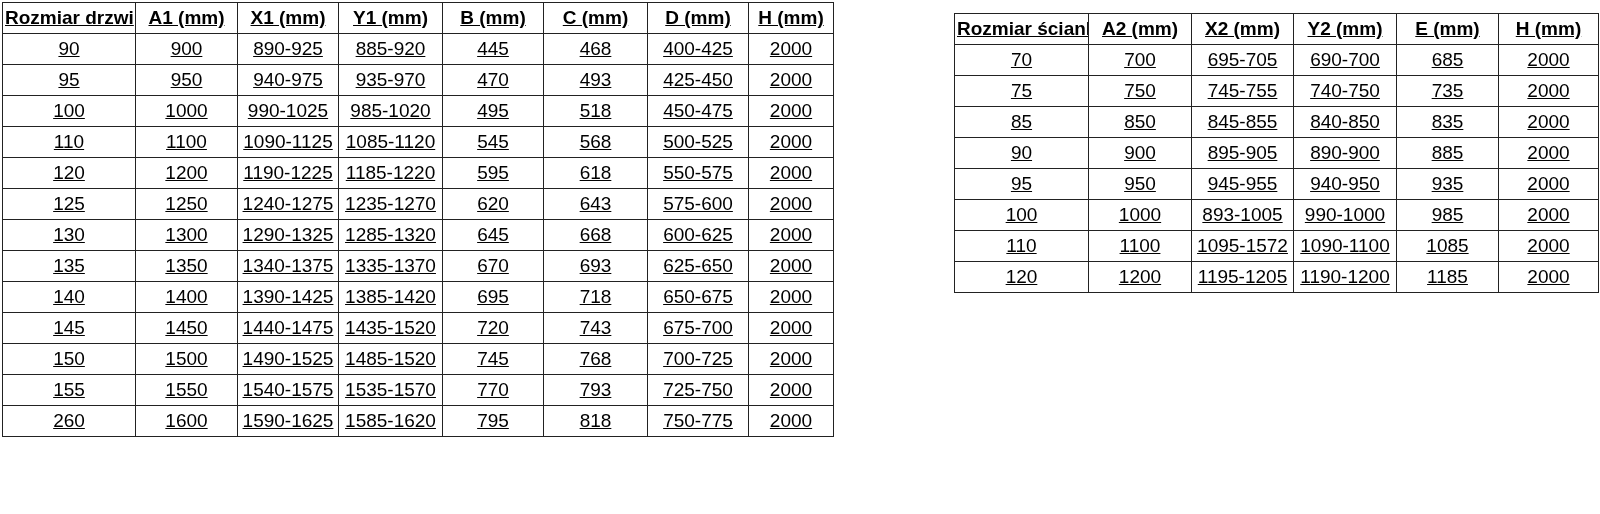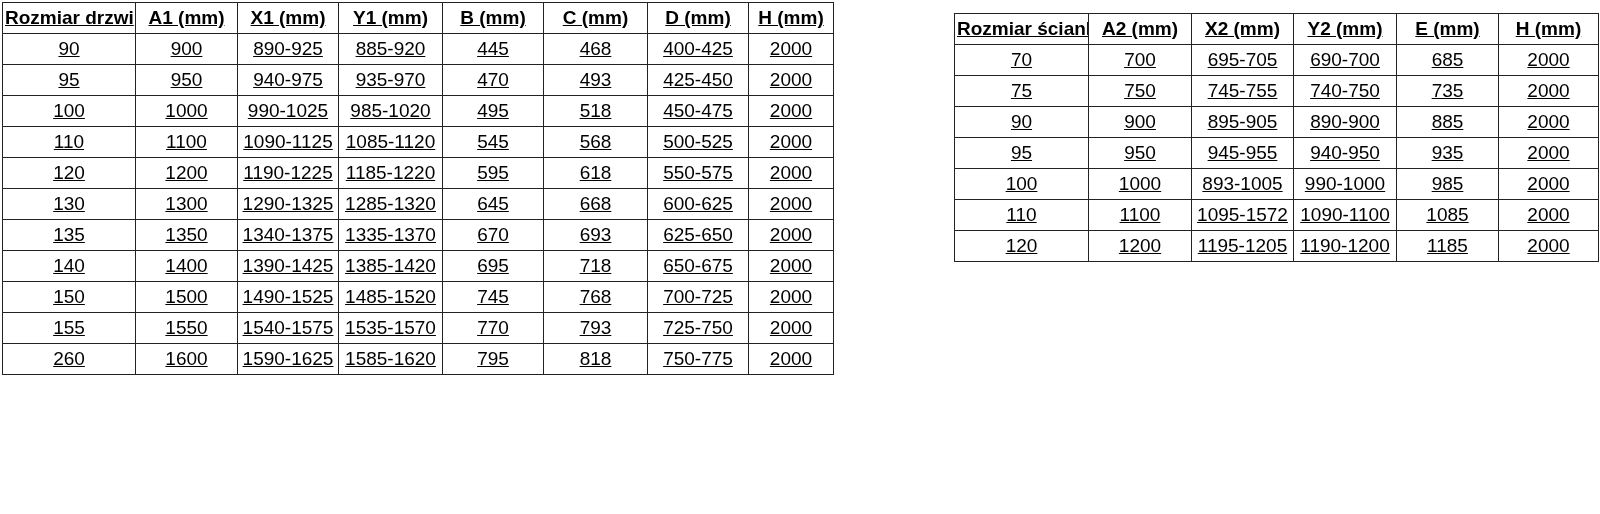--- a/index.html
+++ b/index.html
@@ -125,20 +125,30 @@
           <td>120</td>
           <td>1200</td>
           <td>1190-1225</td>
           <td>1185-1220</td>
           <td>595</td>
           <td>618</td>
           <td>550-575</td>
           <td>2000</td>
         </tr>
         <tr>
+          <td>125</td>
+          <td>1250</td>
+          <td>1240-1275</td>
+          <td>1235-1270</td>
+          <td>620</td>
+          <td>643</td>
+          <td>575-600</td>
+          <td>2000</td>
+        </tr>
+        <tr>
           <td>130</td>
           <td>1300</td>
           <td>1290-1325</td>
           <td>1285-1320</td>
           <td>645</td>
           <td>668</td>
           <td>600-625</td>
           <td>2000</td>
         </tr>
         <tr>
@@ -152,20 +162,30 @@
           <td>2000</td>
         </tr>
         <tr>
           <td>140</td>
           <td>1400</td>
           <td>1390-1425</td>
           <td>1385-1420</td>
           <td>695</td>
           <td>718</td>
           <td>650-675</td>
+          <td>2000</td>
+        </tr>
+        <tr>
+          <td>145</td>
+          <td>1450</td>
+          <td>1440-1475</td>
+          <td>1435-1520</td>
+          <td>720</td>
+          <td>743</td>
+          <td>675-700</td>
           <td>2000</td>
         </tr>
         <tr>
           <td>150</td>
           <td>1500</td>
           <td>1490-1525</td>
           <td>1485-1520</td>
           <td>745</td>
           <td>768</td>
           <td>700-725</td>
@@ -224,20 +244,28 @@
         </tr>
         <tr>
           <td>75</td>
           <td>750</td>
           <td>745-755</td>
           <td>740-750</td>
           <td>735</td>
           <td>2000</td>
         </tr>
         <tr>
+          <td>85</td>
+          <td>850</td>
+          <td>845-855</td>
+          <td>840-850</td>
+          <td>835</td>
+          <td>2000</td>
+        </tr>
+        <tr>
           <td>90</td>
           <td>900</td>
           <td>895-905</td>
           <td>890-900</td>
           <td>885</td>
           <td>2000</td>
         </tr>
         <tr>
           <td>95</td>
           <td>950</td>

